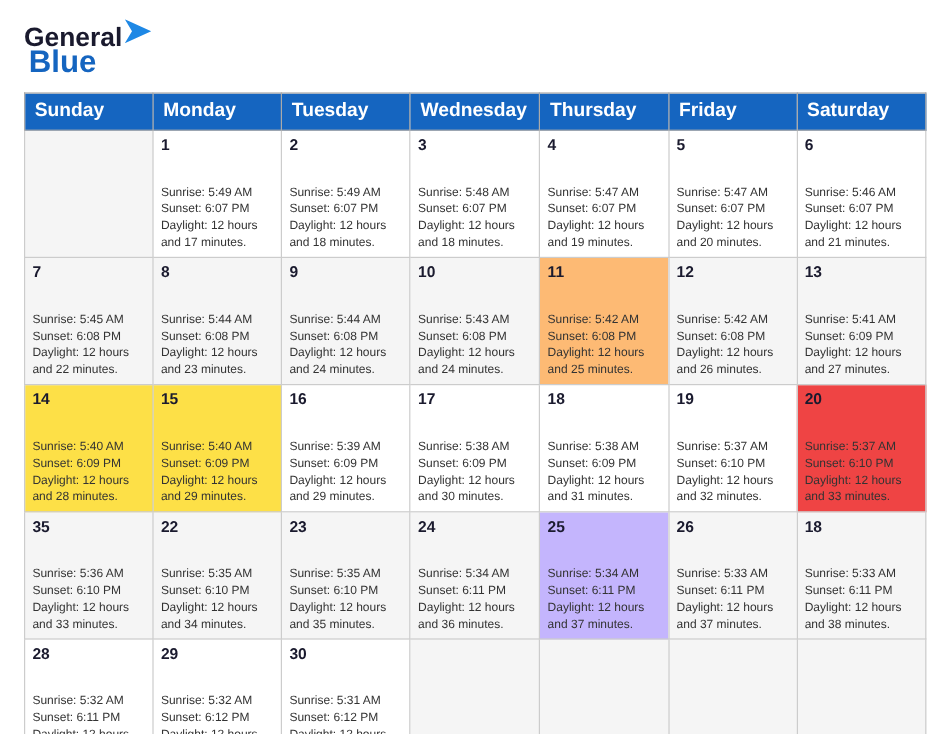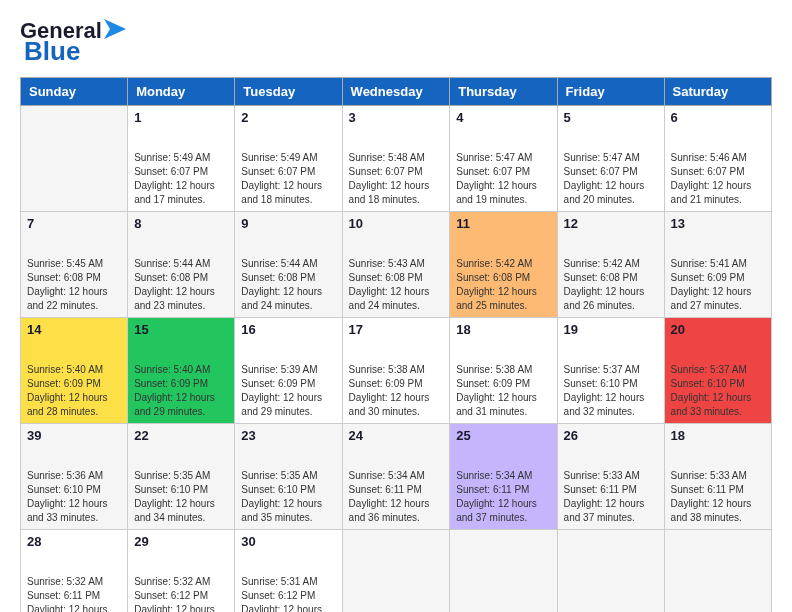--- a/index.html
+++ b/index.html
@@ -42,21 +42,21 @@
     .calendar {
       width: 100%;
       border-collapse: collapse;
       font-size: 11px;
     }
     .calendar th {
       background: #1565c0;
       color: #fff;
       text-align: left;
       padding: 6px 8px;
-      font-size: 13px;
+      font-size: 16px;
       font-weight: bold;
       border: 1px solid #aaa;
     }
     .calendar td {
       border: 1px solid #ccc;
       vertical-align: top;
       padding: 4px 6px;
       width: 108px;
       min-height: 80px;
       background: #fff;
@@ -82,21 +82,21 @@
     }
     .empty-cell {
       background: #f5f5f5 !important;
     }
   </style>
 </head>
 <body>
 
 <div class="header">
   <div class="logo">
-    <div style="display:flex; align-items:center;">
+    <div style="display:flex; align-items:flex-start;">
       <span class="logo-text">
         <span>General</span>
       </span>
       <svg width="22" height="20" viewBox="0 0 22 20" style="margin-left:2px; margin-top:-4px;">
         <polygon points="0,0 22,10 0,20 6,10" fill="#1e88e5"></polygon>
       </svg>
     </div>
     <div style="display:flex; align-items:center; margin-top:-6px; margin-left:4px;">
       <span style="font-size:26px; font-weight:bold; color:#1565c0;">Blue</span>
     </div>
@@ -175,21 +175,21 @@
         <td style="background: rgb(245, 245, 245);">
           <span class="day-number">13</span>
           <div class="day-info">Sunrise: 5:41 AM<br>Sunset: 6:09 PM<br>Daylight: 12 hours and 27 minutes.</div>
         </td>
       </tr>
       <tr>
         <td style="background: #fde047;">
           <span class="day-number">14</span>
           <div class="day-info">Sunrise: 5:40 AM<br>Sunset: 6:09 PM<br>Daylight: 12 hours and 28 minutes.</div>
         </td>
-        <td style="background: #22c55e;">
+        <td style="background: #fde047;">
           <span class="day-number">15</span>
           <div class="day-info">Sunrise: 5:40 AM<br>Sunset: 6:09 PM<br>Daylight: 12 hours and 29 minutes.</div>
         </td>
         <td style="background: rgb(255, 255, 255);">
           <span class="day-number">16</span>
           <div class="day-info">Sunrise: 5:39 AM<br>Sunset: 6:09 PM<br>Daylight: 12 hours and 29 minutes.</div>
         </td>
         <td style="background: rgb(255, 255, 255);">
           <span class="day-number">17</span>
           <div class="day-info">Sunrise: 5:38 AM<br>Sunset: 6:09 PM<br>Daylight: 12 hours and 30 minutes.</div>
@@ -202,21 +202,21 @@
           <span class="day-number">19</span>
           <div class="day-info">Sunrise: 5:37 AM<br>Sunset: 6:10 PM<br>Daylight: 12 hours and 32 minutes.</div>
         </td>
         <td style="background: #ef4444;">
           <span class="day-number">20</span>
           <div class="day-info">Sunrise: 5:37 AM<br>Sunset: 6:10 PM<br>Daylight: 12 hours and 33 minutes.</div>
         </td>
       </tr>
       <tr>
         <td style="background: rgb(245, 245, 245);">
-          <span class="day-number">39</span>
+          <span class="day-number">35</span>
           <div class="day-info">Sunrise: 5:36 AM<br>Sunset: 6:10 PM<br>Daylight: 12 hours and 33 minutes.</div>
         </td>
         <td style="background: rgb(245, 245, 245);">
           <span class="day-number">22</span>
           <div class="day-info">Sunrise: 5:35 AM<br>Sunset: 6:10 PM<br>Daylight: 12 hours and 34 minutes.</div>
         </td>
         <td style="background: rgb(245, 245, 245);">
           <span class="day-number">23</span>
           <div class="day-info">Sunrise: 5:35 AM<br>Sunset: 6:10 PM<br>Daylight: 12 hours and 35 minutes.</div>
         </td>

